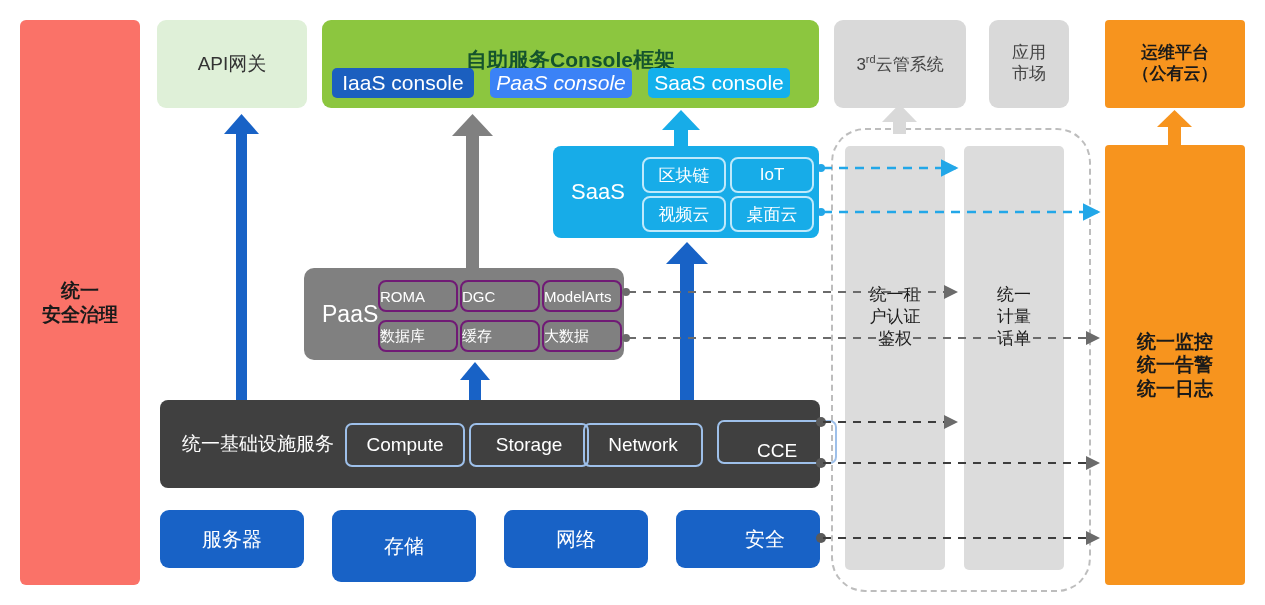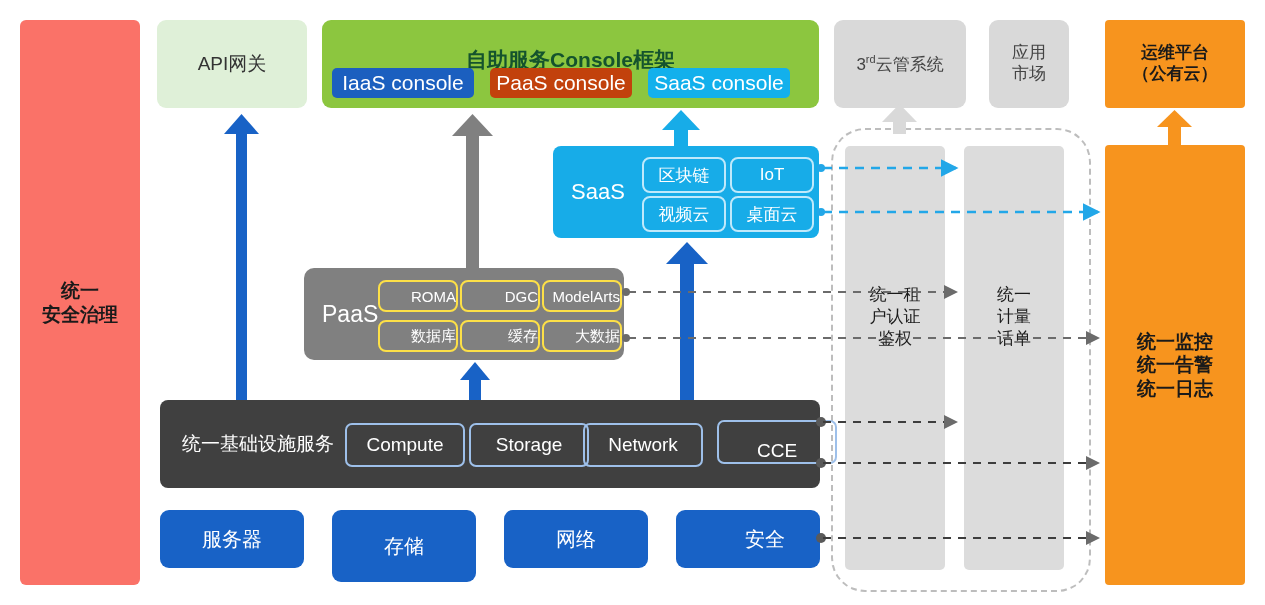--- a/index.html
+++ b/index.html
@@ -10,34 +10,34 @@
   
   .panel-red{background:#FA7268;border-radius:6px;color:#1a1a1a;font-size:19px;font-weight:600;}
   .panel-orange{background:#F7941E;border-radius:4px;color:#1a1a1a;font-size:19px;font-weight:600;}
 
   
   .api-gw{background:#DFF0D8;border-radius:9px;color:#333;font-size:19px;}
   .console-frame{background:#8CC63F;border-radius:9px;}
   .console-title{position:absolute;top:26px;left:0;right:0;text-align:center;color:#14532d;font-size:21px;font-weight:600;}
   .chip{position:absolute;border-radius:5px;color:#fff;font-size:21px;display:flex;align-items:center;justify-content:center;}
   .chip-iaas{background:#1B5FBF;}
-  .chip-paas{background:#c2410c;}
+  .chip-paas{background:#3b82f6;font-style:italic;}
   .chip-saas{background:#12B0EC;}
   .gray-box{background:#D9D9D9;border-radius:9px;color:#444;font-size:17px;}
   .gray-box sup{font-size:11px;vertical-align:super;}
 
   
   .saas{background:#17ACE8;border-radius:8px;}
   .saas-label{position:absolute;left:18px;top:50%;transform:translateY(-50%);color:#fff;font-size:22px;}
   .saas-item{position:absolute;border:2px solid #bfe9fb;border-radius:8px;color:#fff;font-size:17px;display:flex;align-items:center;justify-content:center;}
 
   
   .paas{background:#808080;border-radius:10px;}
   .paas-label{position:absolute;left:18px;top:50%;transform:translateY(-50%);color:#fff;font-size:23px;}
-  .paas-item{position:absolute;border:2px solid #fde047;border-radius:8px;color:#fff;font-size:15px;display:flex;align-items:center;justify-content:flex-end;}
+  .paas-item{position:absolute;border:2px solid #701a75;border-radius:8px;color:#fff;font-size:15px;display:flex;align-items:center;justify-content:flex-start;}
 
   
   .infra{background:#404040;border-radius:8px;}
   .infra-label{position:absolute;left:22px;top:50%;transform:translateY(-50%);color:#fff;font-size:19px;}
   .infra-item{position:absolute;border:2px solid #9ec0ea;border-radius:7px;color:#fff;font-size:19px;display:flex;align-items:center;justify-content:center;}
   .base-box{background:#1862C6;border-radius:9px;color:#fff;font-size:20px;}
 
   
   .capsule{position:absolute;border:2px dashed #BDBDBD;border-radius:34px;}
   .col-gray{position:absolute;background:#DCDCDC;border-radius:5px;}

